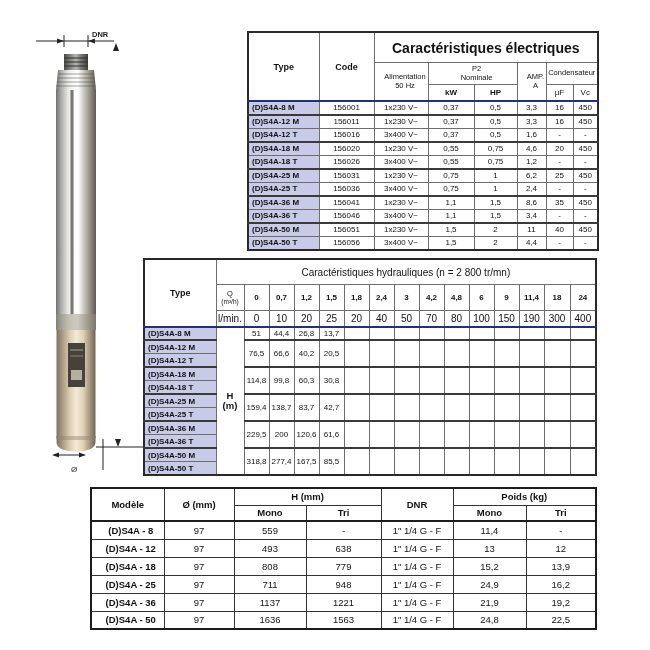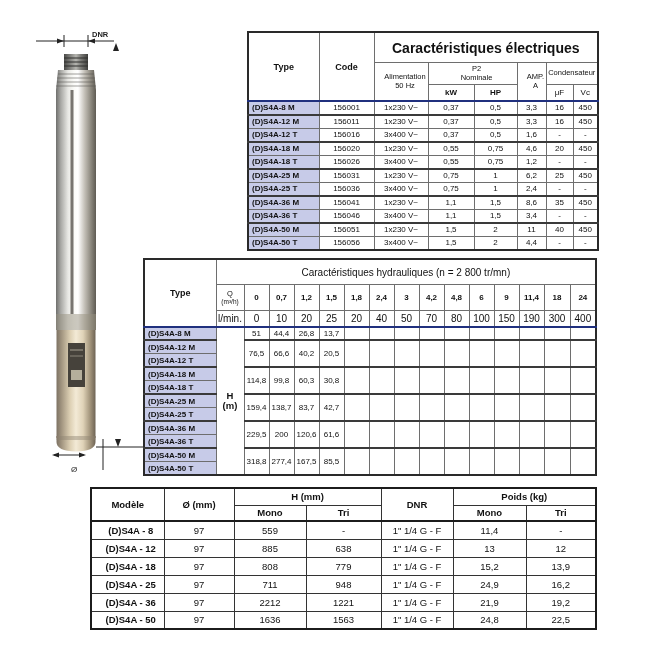--- a/index.html
+++ b/index.html
@@ -510,21 +510,21 @@
           <td>97</td>
           <td>559</td>
           <td>-</td>
           <td>1" 1/4 G - F</td>
           <td>11,4</td>
           <td>-</td>
         </tr>
         <tr>
           <td class="mcell">(D)S4A - 12</td>
           <td>97</td>
-          <td>885</td>
+          <td>493</td>
           <td>638</td>
           <td>1" 1/4 G - F</td>
           <td>13</td>
           <td>12</td>
         </tr>
         <tr>
           <td class="mcell">(D)S4A - 18</td>
           <td>97</td>
           <td>808</td>
           <td>779</td>
@@ -537,21 +537,21 @@
           <td>97</td>
           <td>711</td>
           <td>948</td>
           <td>1" 1/4 G - F</td>
           <td>24,9</td>
           <td>16,2</td>
         </tr>
         <tr>
           <td class="mcell">(D)S4A - 36</td>
           <td>97</td>
-          <td>2212</td>
+          <td>1137</td>
           <td>1221</td>
           <td>1" 1/4 G - F</td>
           <td>21,9</td>
           <td>19,2</td>
         </tr>
         <tr>
           <td class="mcell">(D)S4A - 50</td>
           <td>97</td>
           <td>1636</td>
           <td>1563</td>

